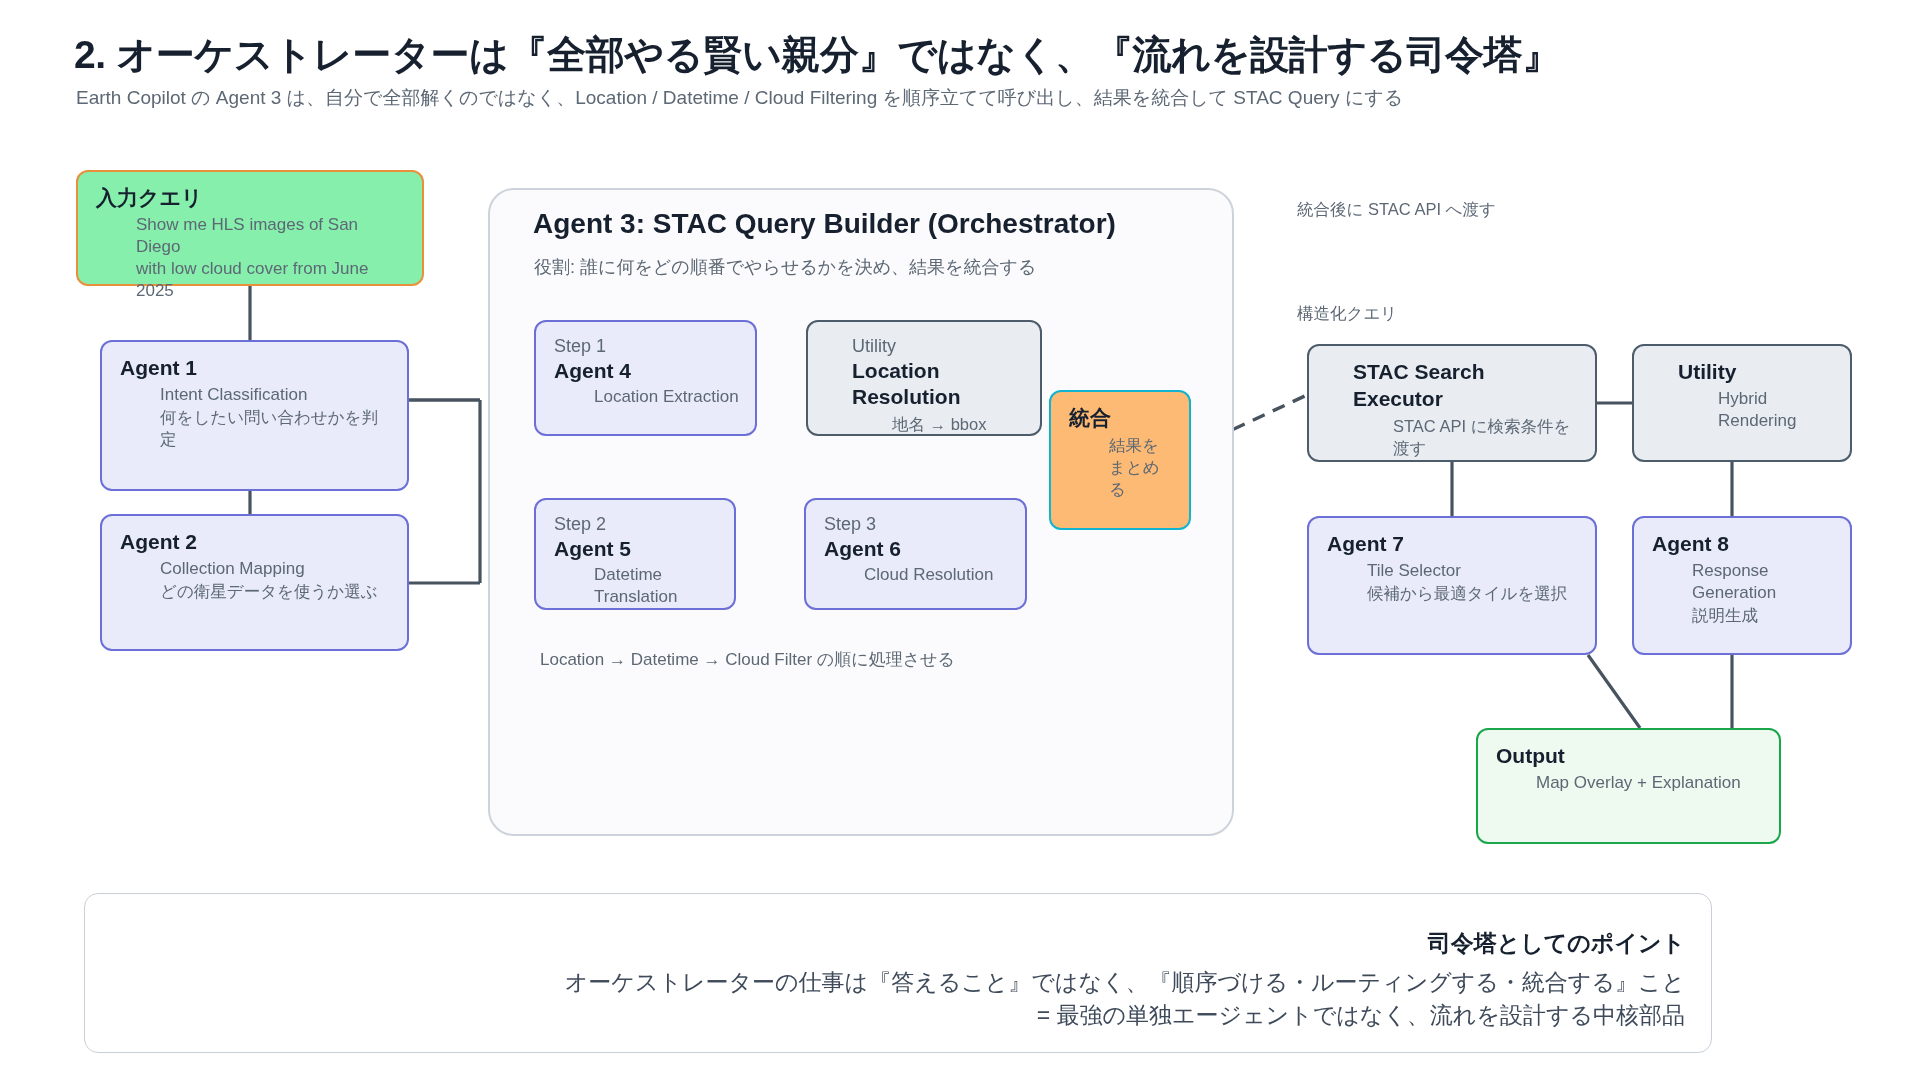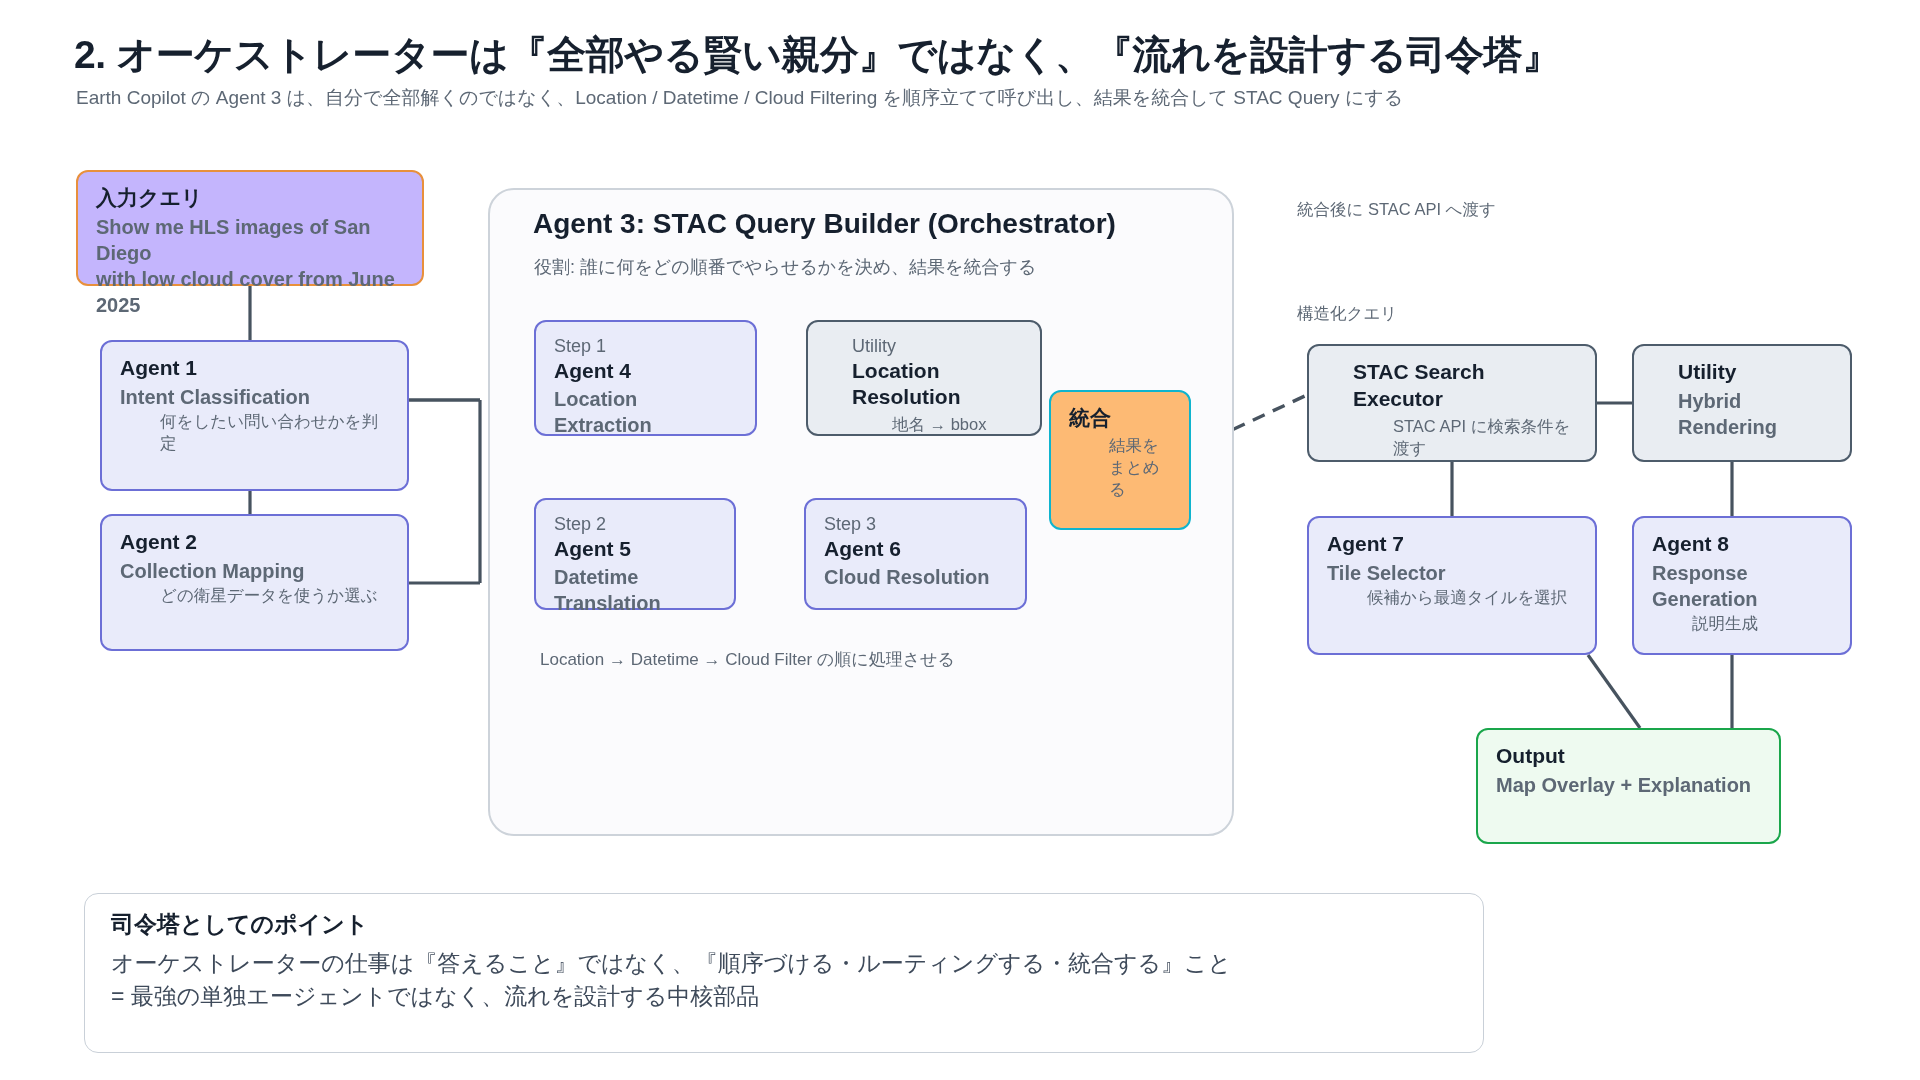--- a/index.html
+++ b/index.html
@@ -61,38 +61,39 @@
     margin-bottom: 2px;
   }
   .node .n-kicker {
     font-size: 18px;
     font-weight: 400;
     color: #5d6875;
     display: block;
     line-height: 1.25;
   }
   .node .n-sub {
-    font-size: 20px;
-    font-weight: 700;
+    font-size: 17px;
+    font-weight: 400;
     color: #5d6875;
     display: block;
     line-height: 1.3;
+    margin-left: 40px;
   }
   .node .n-sub-jp {
     font-size: 16.5px;
     font-weight: 400;
     color: #5d6875;
     display: block;
     line-height: 1.35;
     margin-left: 40px;
   }
 
   
   .v-input {
-    background: #c4b5fd;
+    background: #86efac;
     border: 2.5px solid #e8903c;
   }
   .v-agent {
     background: #e9ebfa;
     border: 2.5px solid #6c6fd6;
   }
   .v-utility {
     background: #e9edf2;
     border: 2.5px solid #4d5c6b;
     padding-left: 44px;
@@ -147,27 +148,28 @@
     font-size: 16.5px;
     color: #5d6875;
     white-space: nowrap;
   }
 
   
   .summary {
     position: absolute;
     left: 84px;
     top: 893px;
-    width: 1400px;
+    width: 1628px;
     height: 160px;
     box-sizing: border-box;
     background: #ffffff;
     border: 1.5px solid #c9d0d8;
     border-radius: 14px;
-    padding: 15px 26px;
+    padding: 34px 26px;
+    text-align: right;
   }
   .summary .s-title {
     font-size: 23px;
     font-weight: 700;
     color: #16202e;
     display: block;
     margin-bottom: 7px;
   }
   .summary .s-line {
     font-size: 23px;

